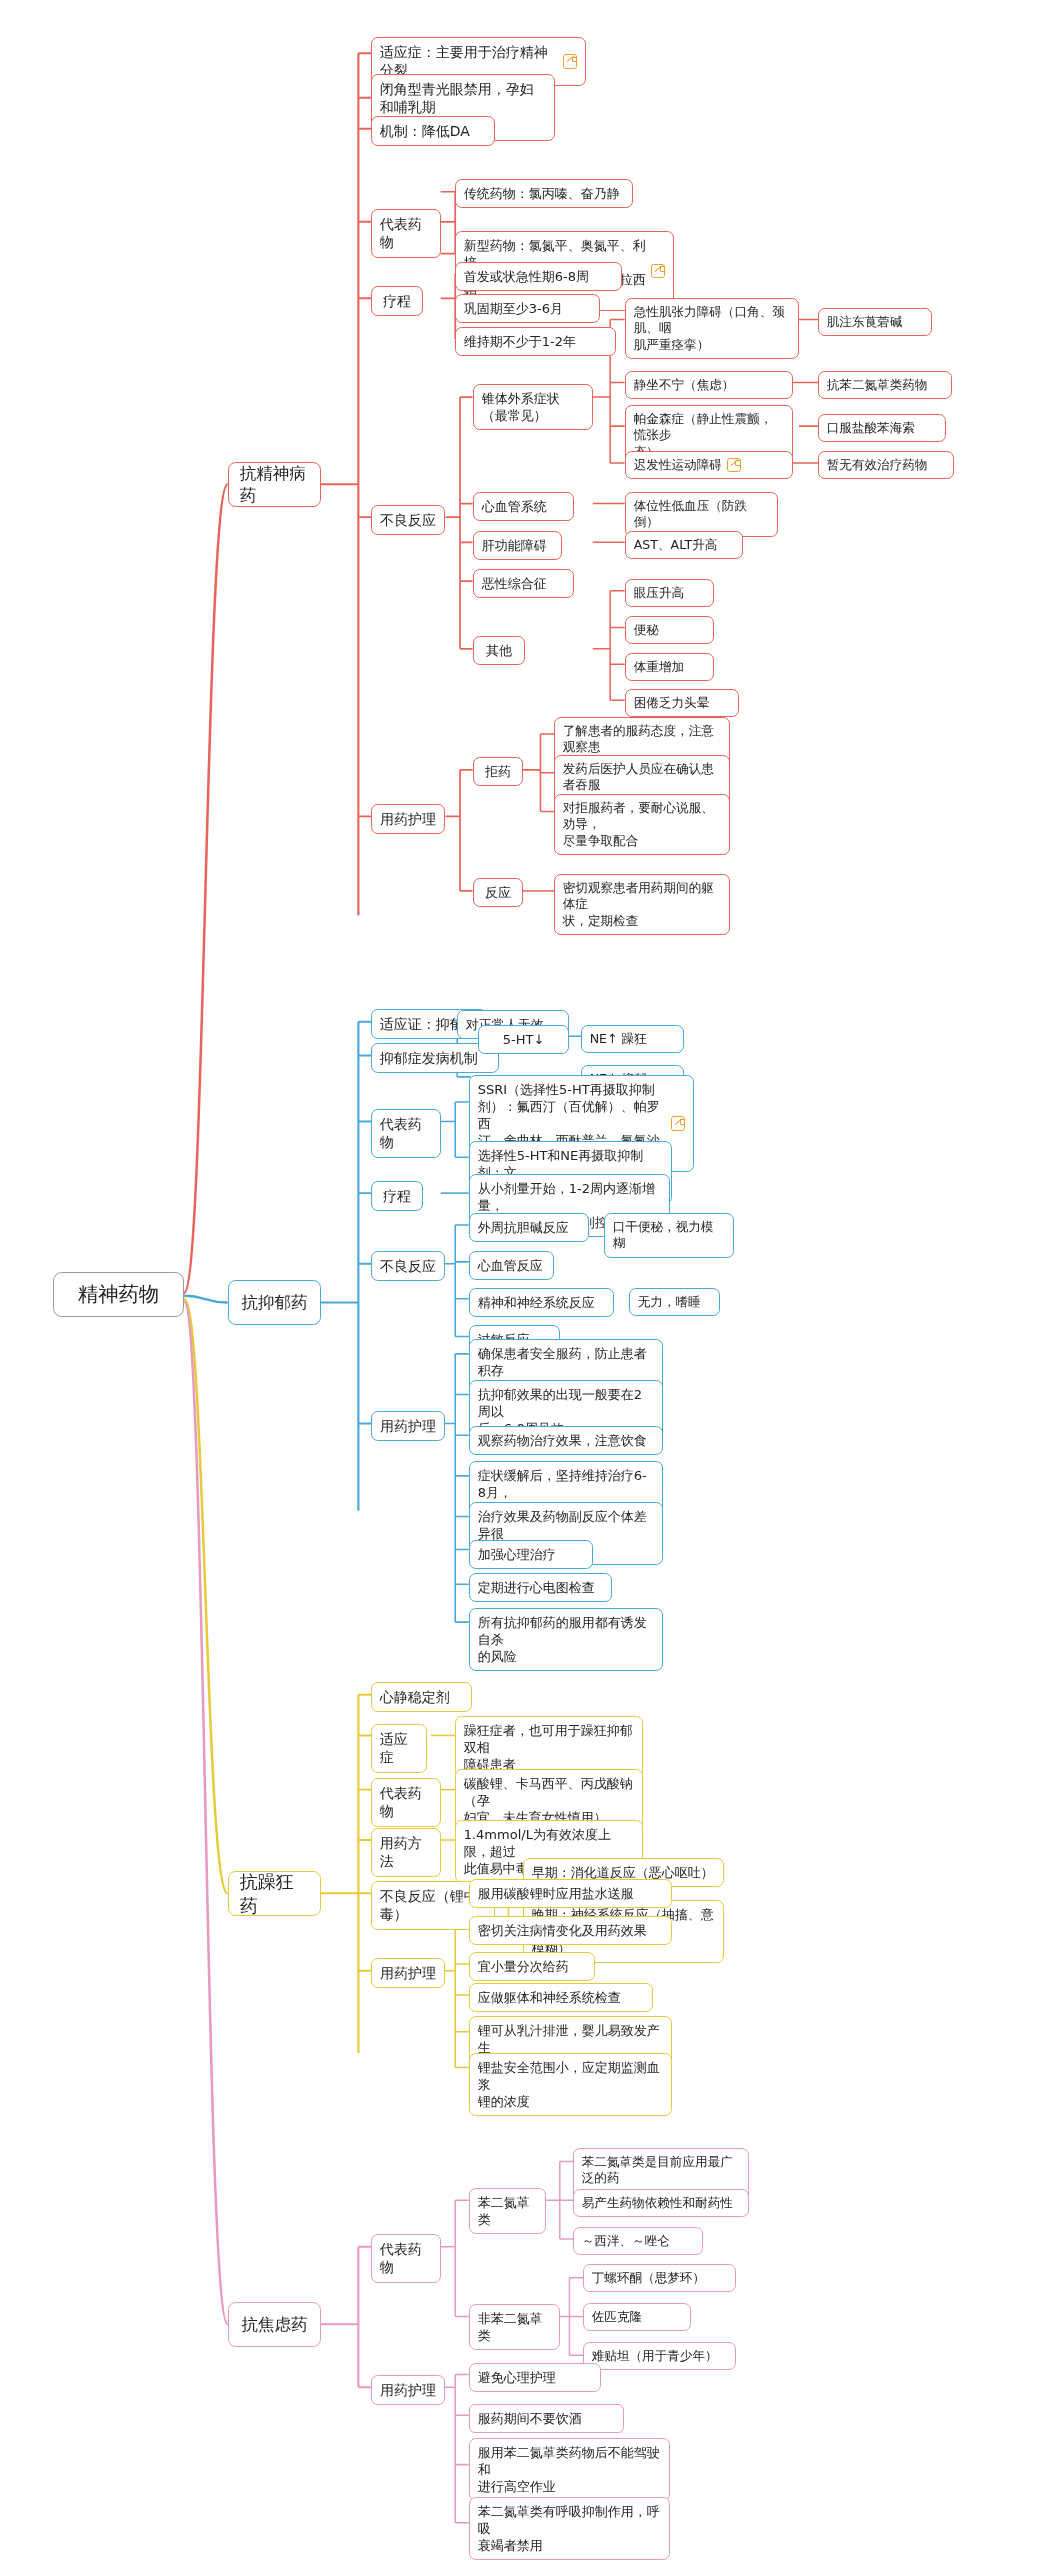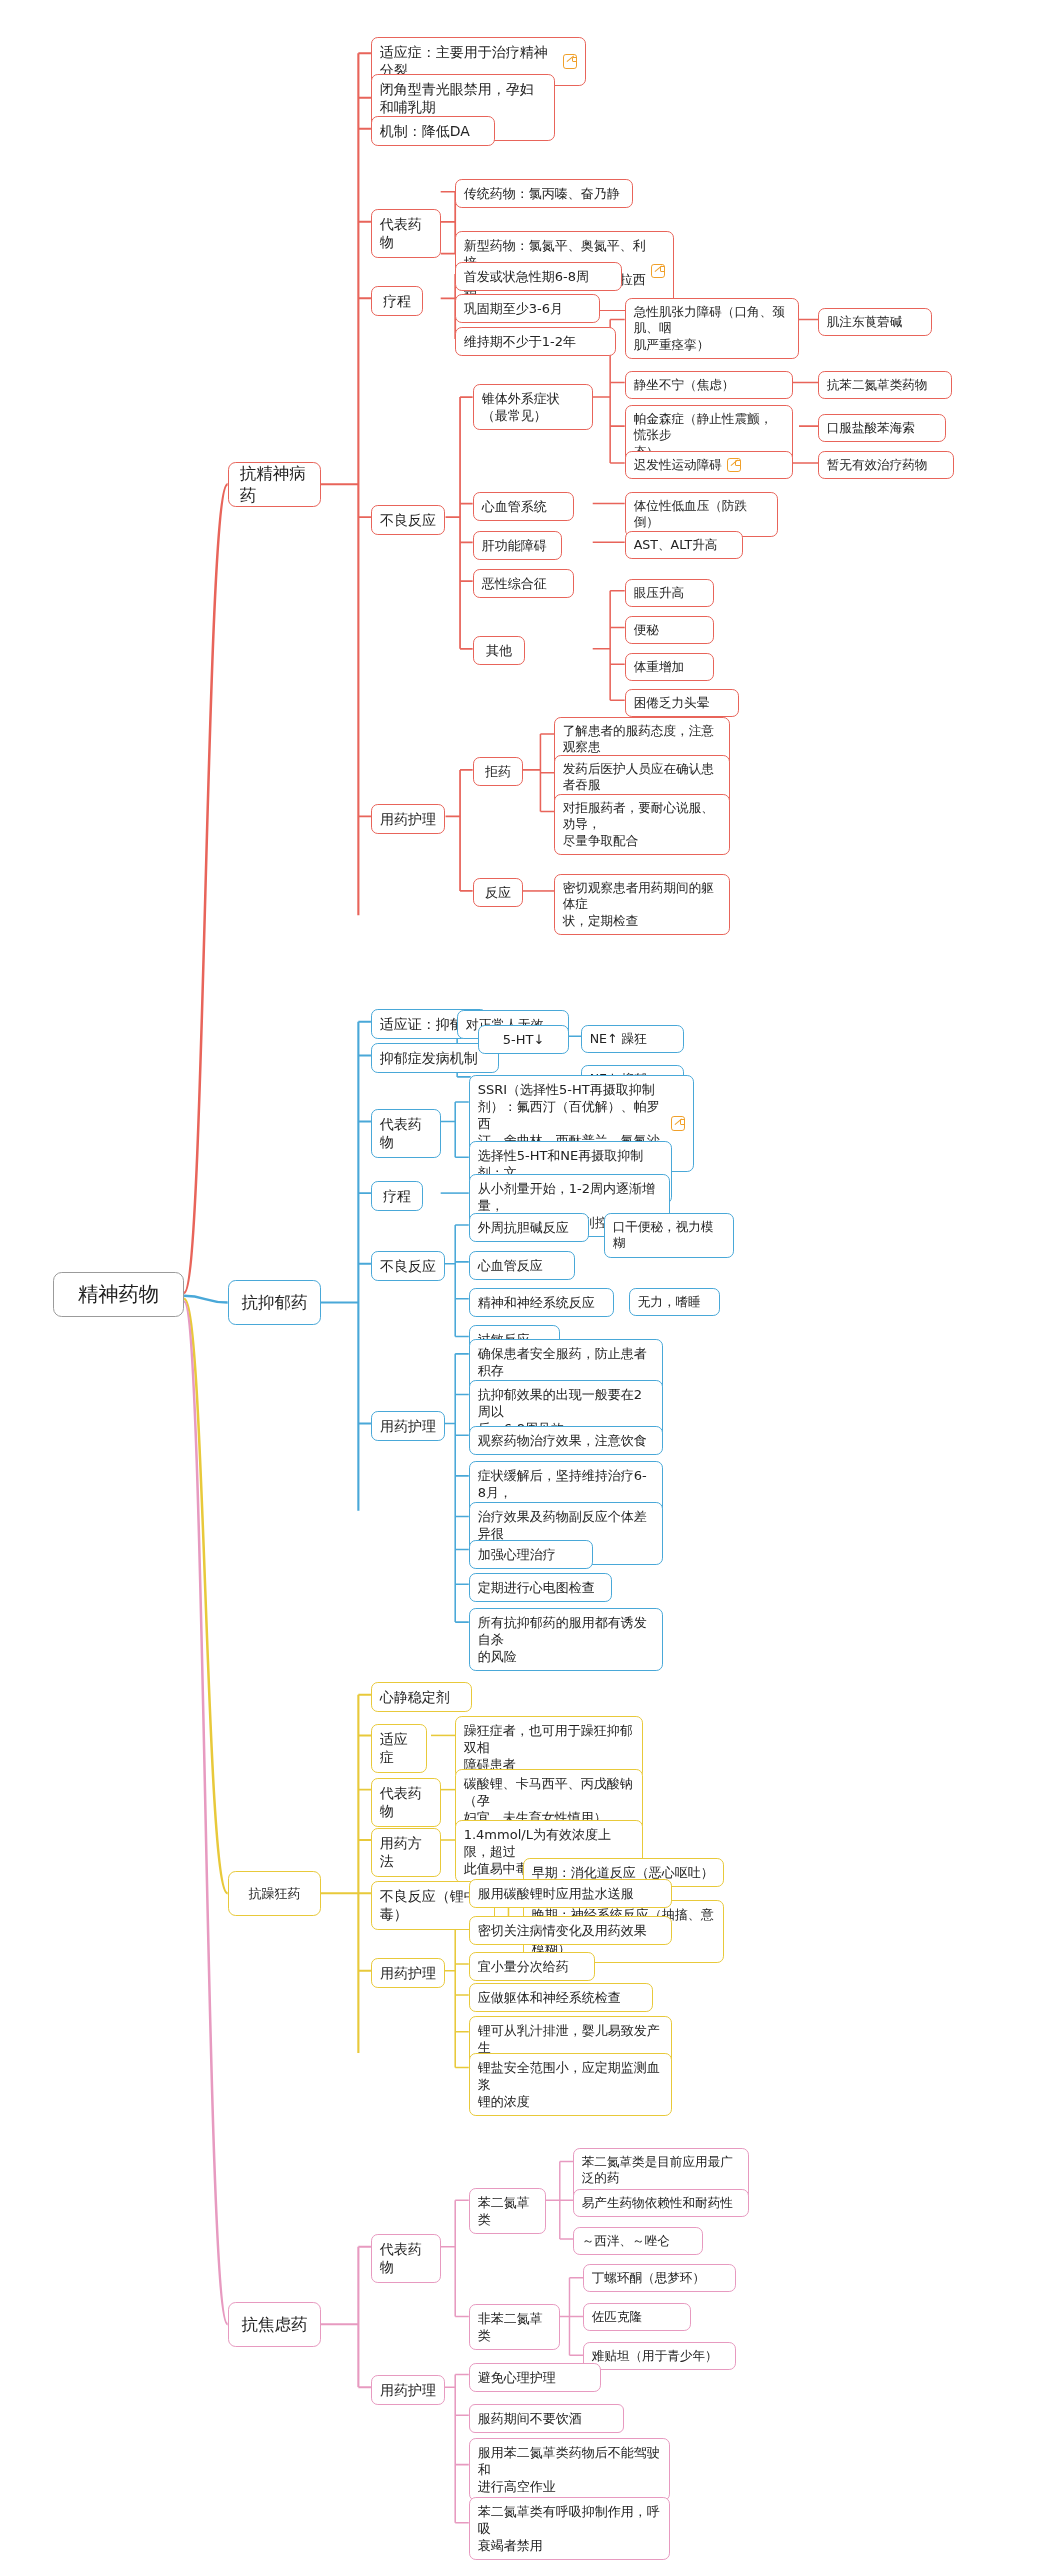--- a/index.html
+++ b/index.html
@@ -337,21 +337,21 @@
 
   <div class="node l2" style="left:371px; top:1251px; width:74px; border-color:#49a8d8; justify-content:center;">
     <span>不良反应</span>
   </div>
   <div class="node l3" style="left:469px; top:1213px; width:120px; border-color:#49a8d8;">
     <span>外周抗胆碱反应</span>
   </div>
   <div class="node l4" style="left:604px; top:1213px; width:130px; border-color:#49a8d8;">
     <span>口干便秘，视力模糊</span>
   </div>
-  <div class="node l3" style="left:469px; top:1251px; width:106px; border-color:#49a8d8;">
+  <div class="node l3" style="left:469px; top:1251px; width:85px; border-color:#49a8d8;">
     <span>心血管反应</span>
   </div>
   <div class="node l3" style="left:469px; top:1288px; width:145px; border-color:#49a8d8;">
     <span>精神和神经系统反应</span>
   </div>
   <div class="node l4" style="left:629px; top:1288px; width:91px; border-color:#49a8d8;">
     <span>无力，嗜睡</span>
   </div>
   <div class="node l3" style="left:469px; top:1325px; width:91px; border-color:#49a8d8;">
     <span>过敏反应</span>
@@ -384,21 +384,21 @@
   </div>
   <div class="node l3" style="left:469px; top:1573px; width:143px; border-color:#49a8d8;">
     <span>定期进行心电图检查</span>
   </div>
   <div class="node l3" style="left:469px; top:1608px; width:194px; border-color:#49a8d8;">
     <span>所有抗抑郁药的服用都有诱发自杀
 的风险</span>
   </div>
 
   <div class="node l1" style="left:228px; top:1871px; width:93px; height:45px; border-color:#e8c93a; justify-content:center;">
-    <span style="font-size:13px;">抗躁狂药</span>
+    <span style="font-size:18px;">抗躁狂药</span>
   </div>
 
   <div class="node l2" style="left:371px; top:1682px; width:101px; border-color:#e8c93a;">
     <span>心静稳定剂</span>
   </div>
   <div class="node l2" style="left:371px; top:1724px; width:56px; border-color:#e8c93a; justify-content:center;">
     <span>适应症</span>
   </div>
   <div class="node l3" style="left:455px; top:1716px; width:188px; border-color:#e8c93a;">
     <span>躁狂症者，也可用于躁狂抑郁双相

